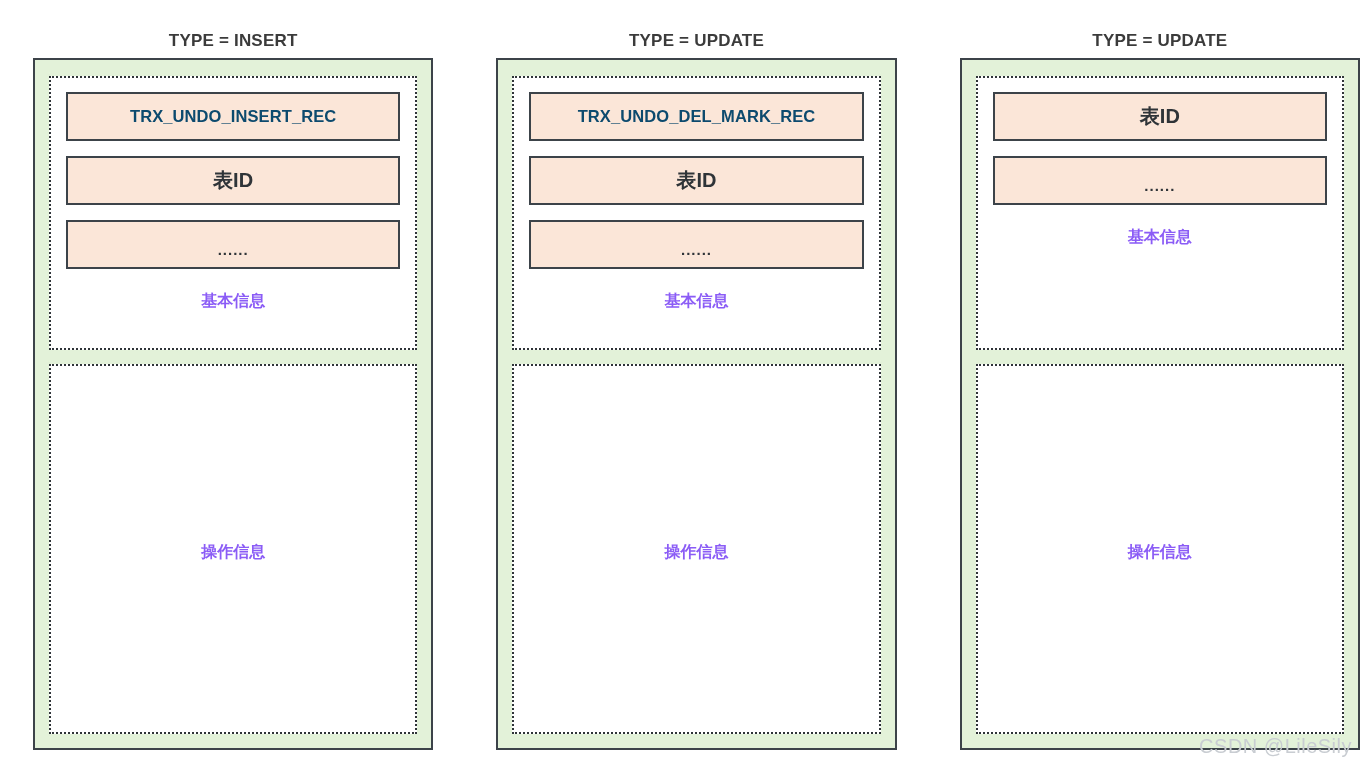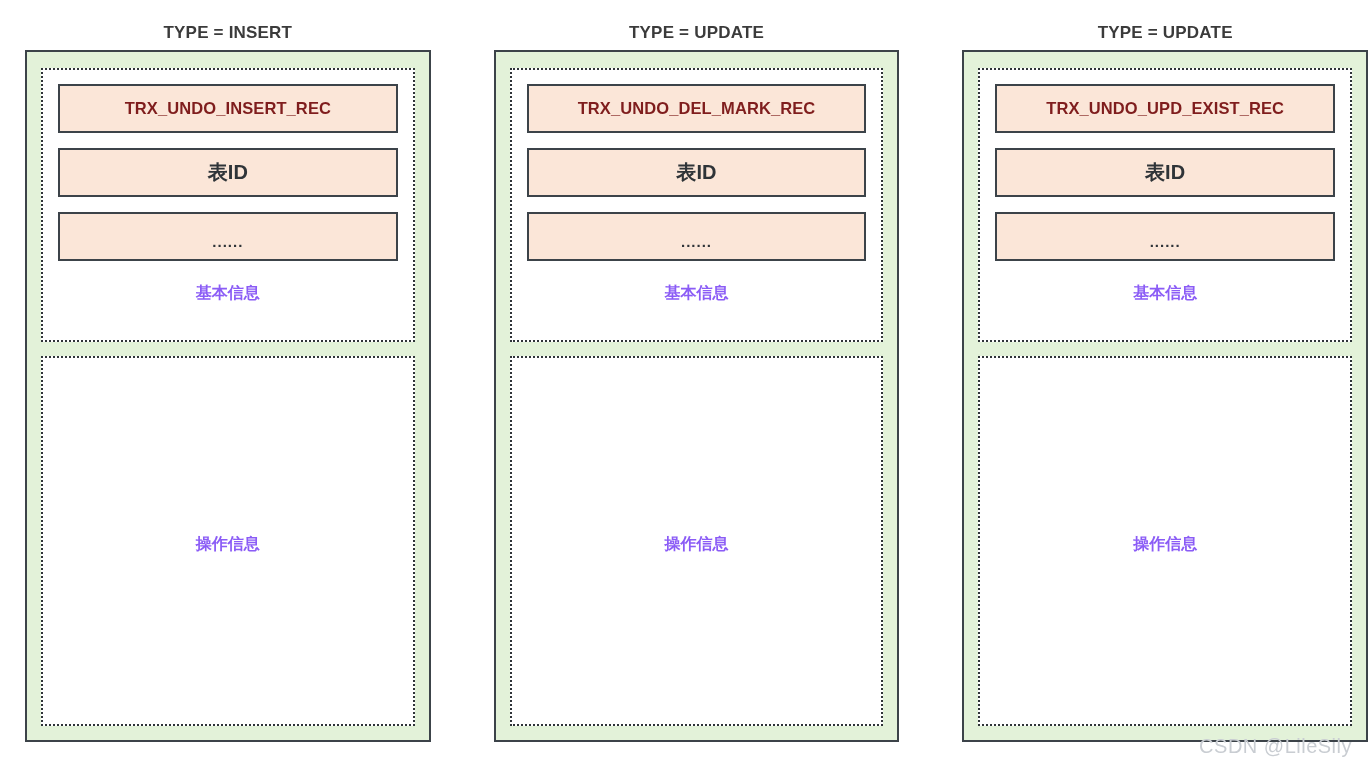--- a/index.html
+++ b/index.html
@@ -16,21 +16,21 @@
     position: relative;
   }
 
   #diagram {
     position: absolute;
     inset: 0;
     display: flex;
     flex-direction: row;
     align-items: flex-start;
     justify-content: flex-start;
-    padding: 0;
+    padding: 8px;
   }
 
   .column {
     position: relative;
     box-sizing: border-box;
   }
   .column.col-0 { width: 412px; margin-left: 25px; }
   .column.col-1 { width: 412px; margin-left: 63px; }
   .column.col-2 { width: 412px; margin-left: 63px; }
 
@@ -90,21 +90,21 @@
   }
 
   .field-label {
     font-size: 20px;
     font-weight: bold;
     color: #2f3438;
     white-space: nowrap;
     letter-spacing: 0.1px;
   }
   .field-label.rec-type {
-    color: #7f1d1d;
+    color: #0c4a6e;
     font-size: 16.5px;
   }
   .field-label.ellipsis {
     font-size: 15px;
     letter-spacing: 1px;
     line-height: 1;
     position: relative;
     top: 5px;
   }
 
@@ -181,23 +181,20 @@
 
     </div>
   </div>
 
   <div class="column col-2">
     <div class="col-header">TYPE = UPDATE</div>
     <div class="panel">
 
       <div class="section basic">
         <div class="field">
-          <span class="field-label rec-type">TRX_UNDO_UPD_EXIST_REC</span>
-        </div>
-        <div class="field">
           <span class="field-label">表ID</span>
         </div>
         <div class="field">
           <span class="field-label ellipsis">......</span>
         </div>
         <div class="section-caption">基本信息</div>
       </div>
 
       <div class="section op">
         <div class="section-caption">操作信息</div>

